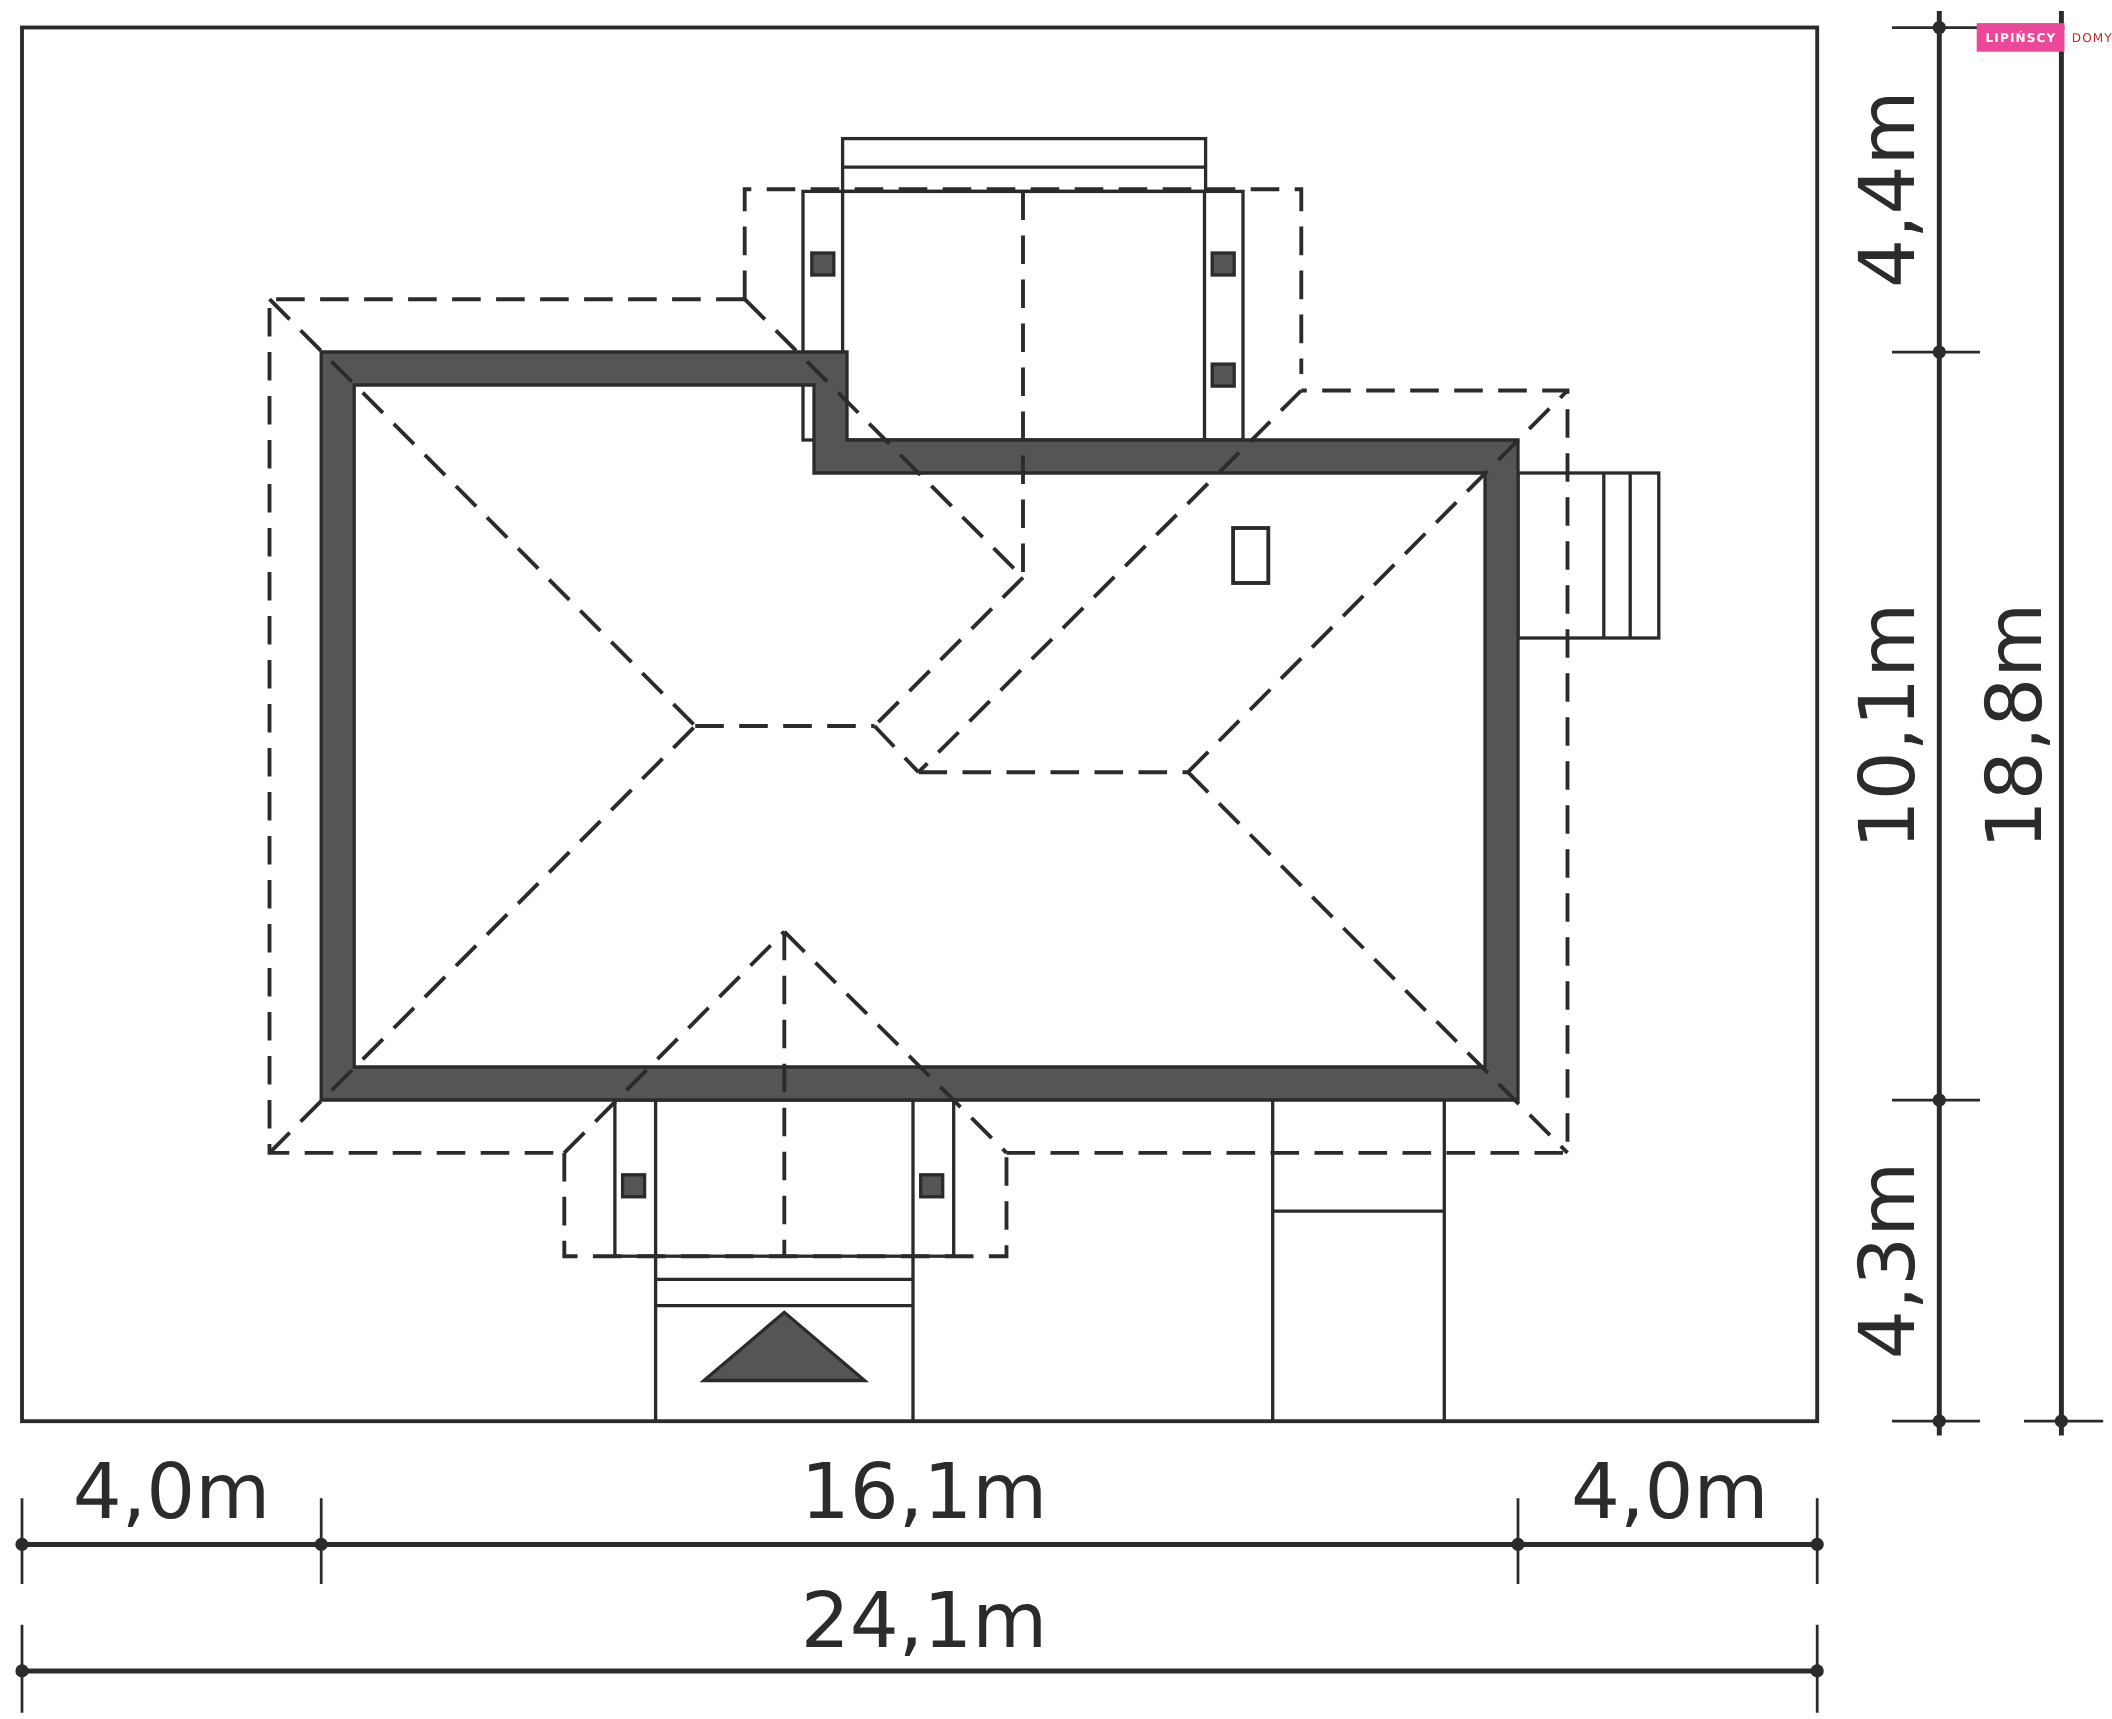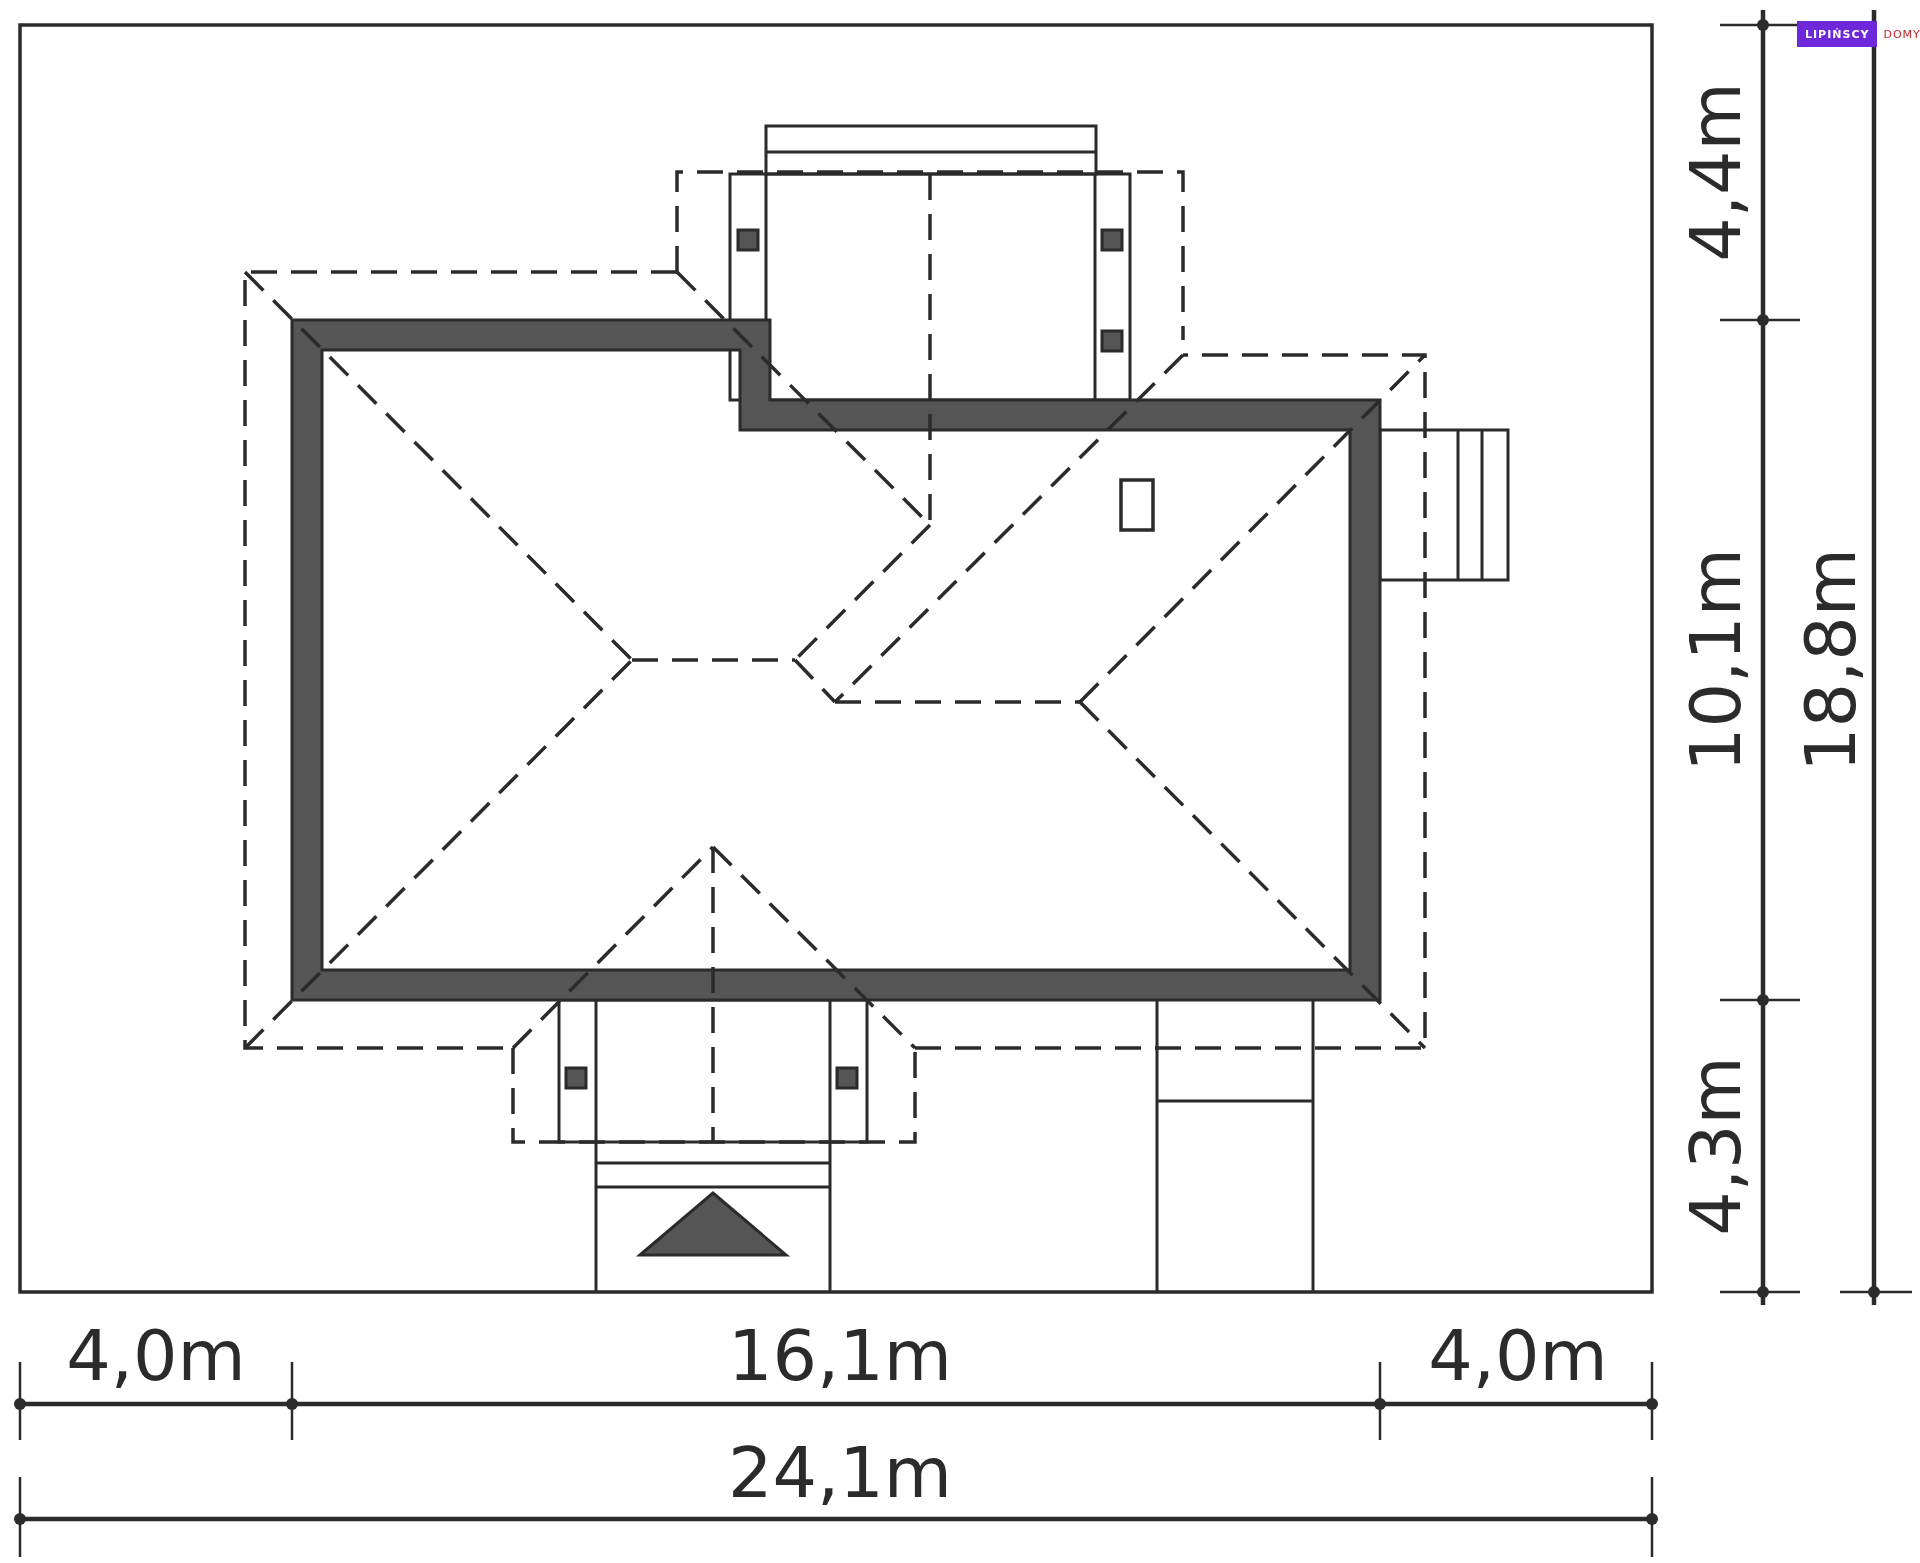--- a/index.html
+++ b/index.html
@@ -5,21 +5,21 @@
   html, body { margin: 0; padding: 0; background: #ffffff; }
   body { width: 1920px; height: 1563px; position: relative; overflow: hidden; font-family: "DejaVu Sans", "Liberation Sans", sans-serif; }
   svg { position: absolute; left: 0; top: 0; }
   .solid { fill: none; stroke: #2b2b2b; stroke-width: 3.5; }
   .thin { fill: none; stroke: #2b2b2b; stroke-width: 3; }
   .dash { fill: none; stroke: #2b2b2b; stroke-width: 3.5; stroke-dasharray: 26 14; }
   .dimline { stroke: #2b2b2b; stroke-width: 4.5; fill: none; }
   .ext { stroke: #2b2b2b; stroke-width: 2.5; fill: none; }
   .dimtext { font-family: "DejaVu Sans", "Liberation Sans", sans-serif; font-size: 70px; fill: #2b2b2b; }
   .logo { position: absolute; left: 1797px; top: 21px; height: 26px; display: flex; align-items: stretch; font-family: "DejaVu Sans", "Liberation Sans", sans-serif; font-weight: bold; font-size: 11px; letter-spacing: 1px; }
-  .logo-red { background: #6d28d9; color: #ffffff; padding: 0 8px; display: flex; align-items: center; }
+  .logo-red { background: #ec4899; color: #ffffff; padding: 0 8px; display: flex; align-items: center; }
   .logo-white { background: #ffffff; color: #c0272d; padding: 0 6px; display: flex; align-items: center; font-weight: normal; }
 </style>
 </head>
 <body>
 
 <svg width="1920" height="1563" viewBox="0 0 1920 1563" xmlns="http://www.w3.org/2000/svg">
 
   <rect x="20" y="25" width="1632" height="1267" class="solid"></rect>
 
   <g>

